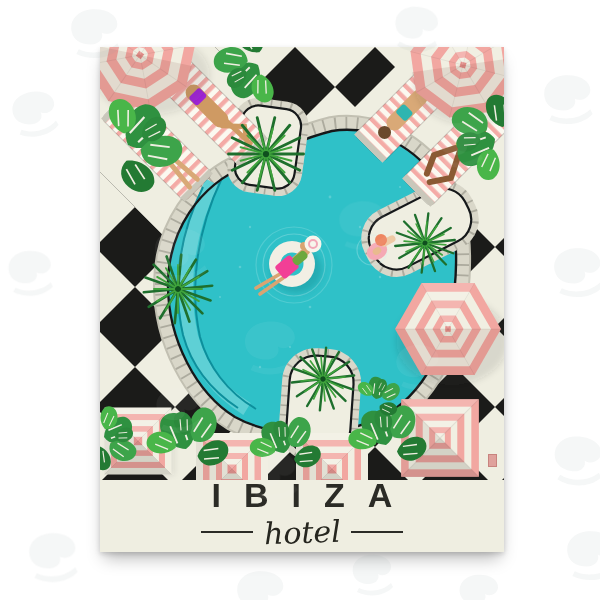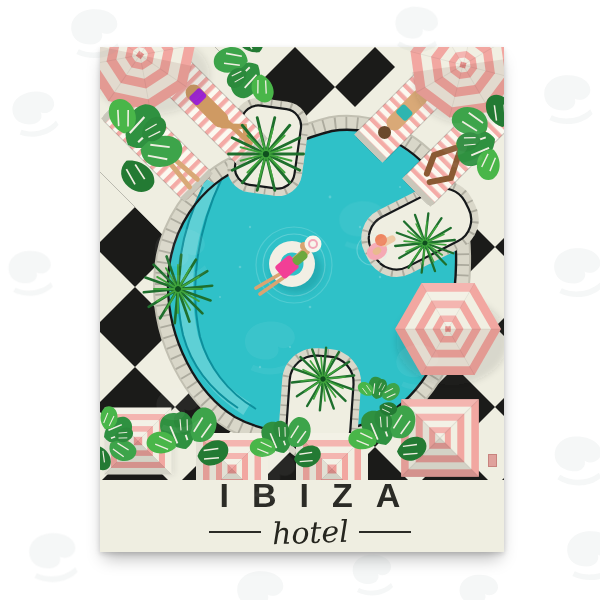--- a/index.html
+++ b/index.html
@@ -1,21 +1,21 @@
 <!DOCTYPE html>
 <html><head>
 <meta charset="utf-8">
 <style>
   html,body{margin:0;padding:0;}
   body{width:600px;height:600px;background:#ffffff;position:relative;overflow:hidden;
        font-family:"Liberation Sans",sans-serif;}
   .poster{position:absolute;left:100px;top:47px;width:404px;height:505px;background:#efeee1;
           box-shadow:0 10px 16px -4px rgba(0,0,0,.28), 0 2px 5px rgba(0,0,0,.15);}
   .art{position:absolute;left:0;top:0;}
-  .caption{position:absolute;left:8px;top:430px;width:404px;text-align:center;color:#2b2b26;}
+  .caption{position:absolute;left:0;top:430px;width:404px;text-align:center;color:#2b2b26;}
   .title{font-size:34px;font-weight:600;letter-spacing:23px;padding-left:23px;line-height:36px;
          color:#2b2b26;}
   .subrow{margin-top:2px;display:flex;align-items:center;justify-content:center;gap:11px;height:34px;}
   .rule{display:inline-block;width:52px;height:2px;background:#2b2b26;}
   .script{font-family:"DejaVu Serif",serif;font-style:italic;font-size:30px;font-weight:400;
           color:#26261f;transform:rotate(-2deg);}
   .seal{position:absolute;left:388px;top:407px;width:9px;height:13px;background:#dfa19c;
         border:1px solid #c8837e;box-sizing:border-box;}
   .wm{position:absolute;left:0;top:0;pointer-events:none;}
 </style>

